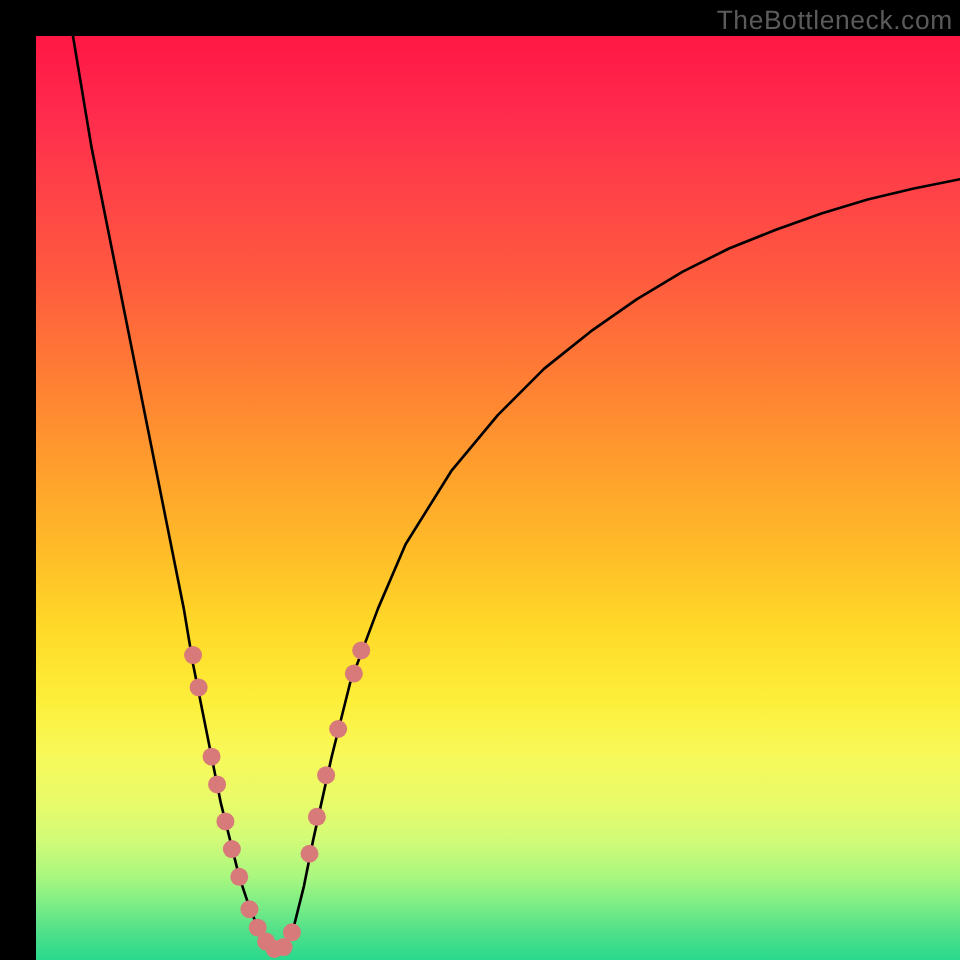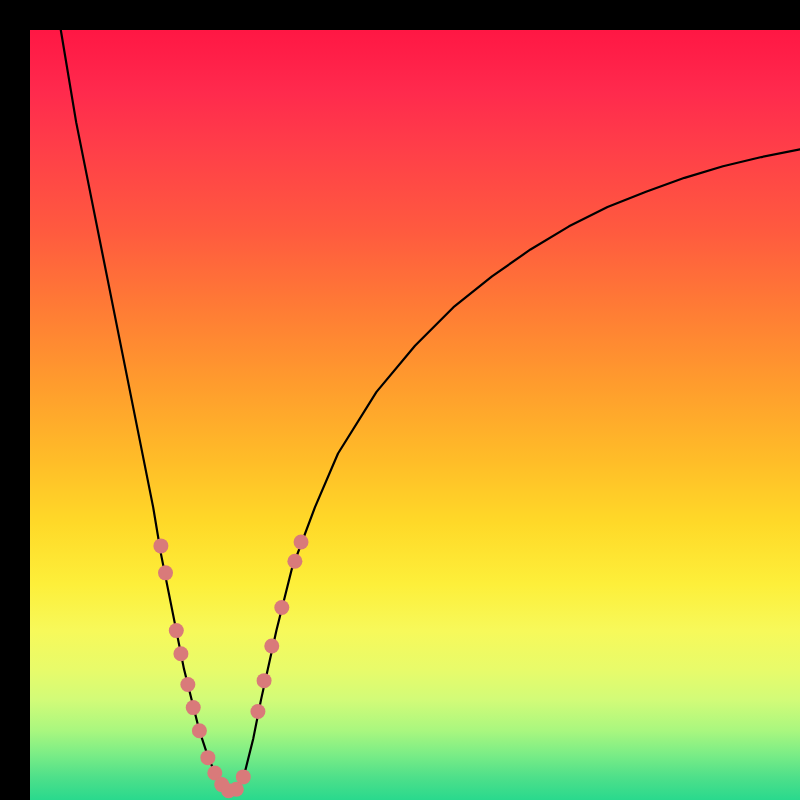--- a/index.html
+++ b/index.html
@@ -101,14 +101,15 @@
           <circle cx="234.08" cy="650.65" r="7.5" class="bead"></circle>
           <circle cx="241.78" cy="616.00" r="7.5" class="bead"></circle>
           <circle cx="251.79" cy="577.50" r="7.5" class="bead"></circle>
           <circle cx="264.88" cy="531.30" r="7.5" class="bead"></circle>
           <circle cx="271.04" cy="512.05" r="7.5" class="bead"></circle>
         </g>
     </svg>
 
   </div>
 
+  <div class="watermark">TheBottleneck.com</div>
 
 </div>
 
 </body></html>

